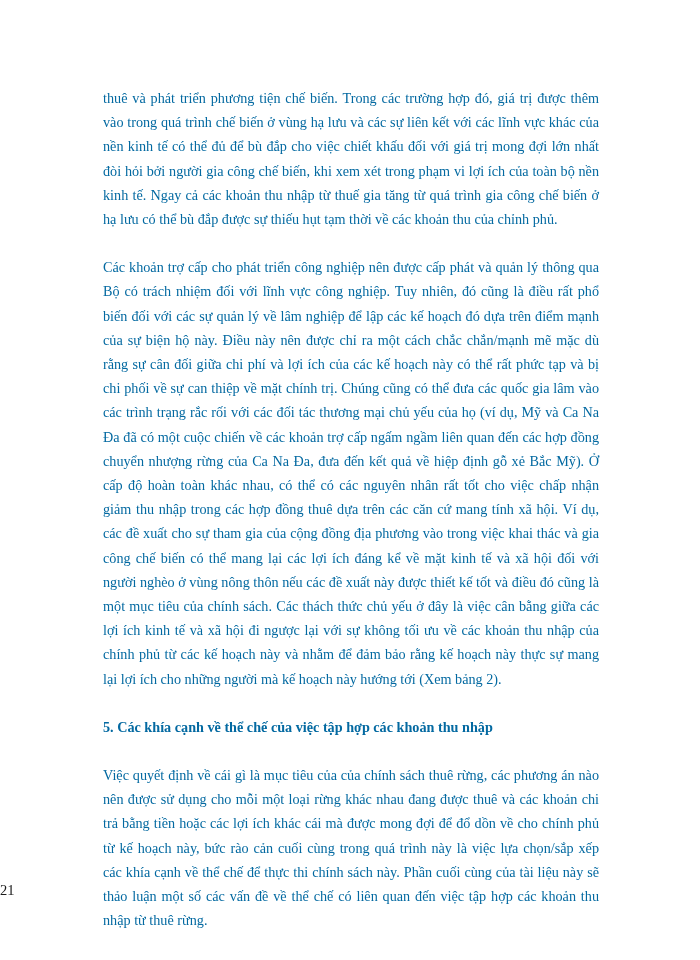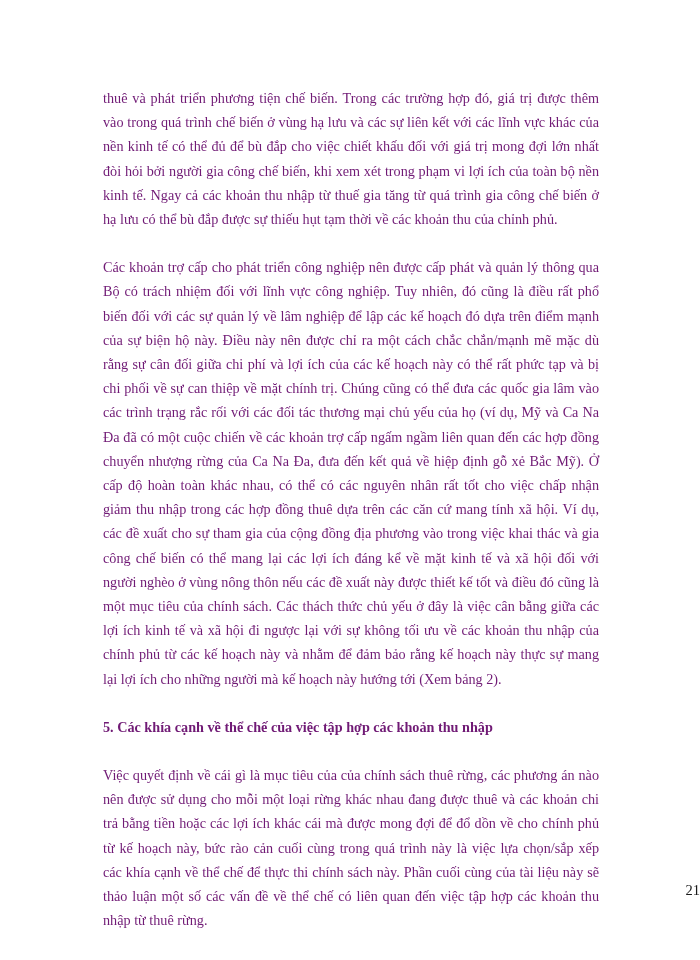--- a/index.html
+++ b/index.html
@@ -5,35 +5,35 @@
   html, body { margin: 0; padding: 0; background: #ffffff; }
   body { width: 700px; height: 960px; position: relative; overflow: hidden; }
   .page {
     position: absolute;
     left: 103px;
     top: 86px;
     width: 496px;
     font-family: "Liberation Serif", "DejaVu Serif", serif;
     font-size: 14.2px;
     line-height: 24.2px;
-    color: #701a75;
+    color: #0369a1;
     text-align: justify;
   }
   .para { margin: 0 0 24px 0; }
   .heading {
     font-weight: bold;
     margin: 20px 0 24px 0;
     text-align: left;
   }
   .page-number {
     position: absolute;
     left: 0;
     width: 700px;
     top: 882px;
-    text-align: right;
+    text-align: left;
     font-family: "Liberation Serif", "DejaVu Serif", serif;
     font-size: 14.5px;
     color: #1a1a1a;
   }
 </style>
 </head>
 <body>
 
 <div class="page">
   <p class="para">thuê và phát triển phương tiện chế biến. Trong các trường hợp đó, giá trị được thêm vào trong quá trình chế biến ở vùng hạ lưu và các sự liên kết với các lĩnh vực khác của nền kinh tế có thể đủ để bù đắp cho việc chiết khấu đối với giá trị mong đợi lớn nhất đòi hỏi bởi người gia công chế biến, khi xem xét trong phạm vi lợi ích của toàn bộ nền kinh tế. Ngay cả các khoản thu nhập từ thuế gia tăng từ quá trình gia công chế biến ở hạ lưu có thể bù đắp được sự thiếu hụt tạm thời về các khoản thu của chỉnh phủ.</p>

